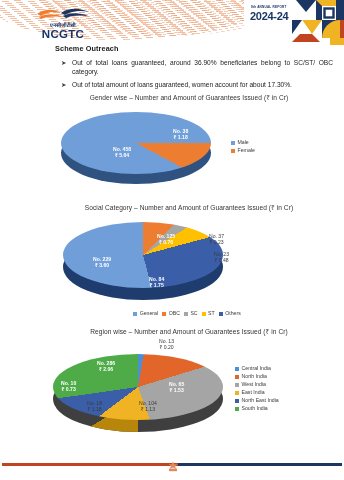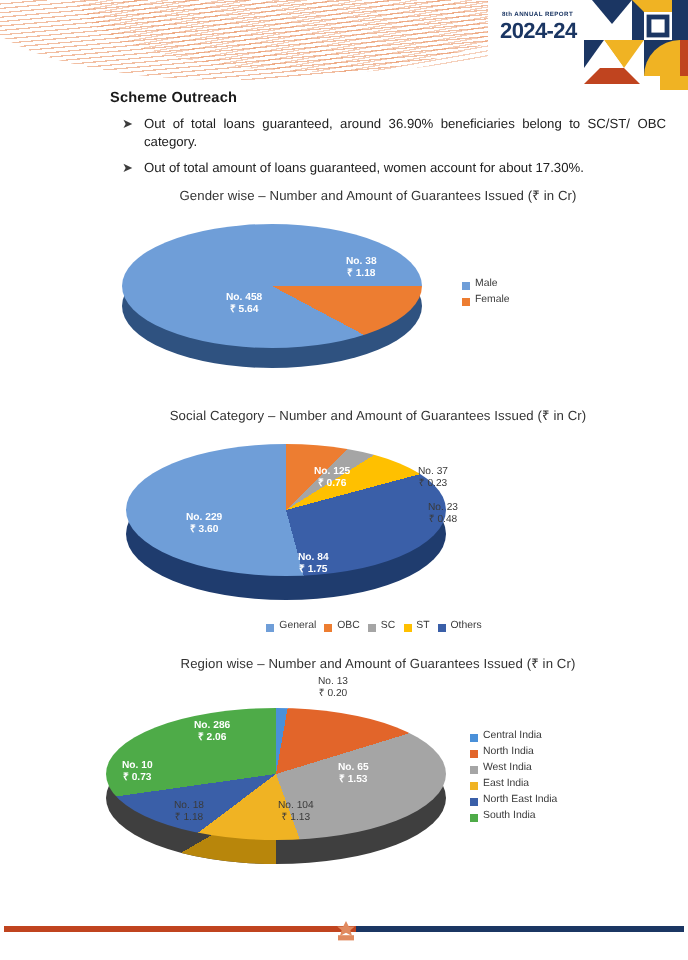--- a/index.html
+++ b/index.html
@@ -104,20 +104,32 @@
 </style>
 </head>
 <body>
 
 <div class="page">
 
   <div class="header">
     <div class="hdr-swoosh"></div>
     <div class="hdr-swoosh2"></div>
 
+    <div class="logo">
+      <div class="logo-mark">
+        <svg viewBox="0 0 56 15" width="56" height="15">
+          <path d="M2 8 C10 2, 20 3, 26 7 C20 5, 12 6, 6 10 Z" fill="#ef7f2f"></path>
+          <path d="M26 7 C34 1, 46 2, 54 6 C46 4, 36 5, 30 9 Z" fill="#1b3663"></path>
+          <path d="M4 11 C12 7, 22 8, 28 11 C22 10, 12 10, 6 13 Z" fill="#ef7f2f"></path>
+          <path d="M28 10 C36 6, 46 7, 53 10 C46 9, 36 9, 31 12 Z" fill="#1b3663"></path>
+        </svg>
+      </div>
+      <div class="logo-hindi">एनसीजीटीसी</div>
+      <div class="logo-eng">NCGTC</div>
+    </div>
 
     <div class="annual-badge">
       <svg viewBox="0 0 100 45" width="100" height="45">
         <rect x="0" y="0" width="100" height="45" fill="#ffffff"></rect>
         <polygon points="52,0 72,0 62,12" fill="#1b3663"></polygon>
         <polygon points="72,0 92,0 92,20 72,20" fill="#f0b323"></polygon>
         <polygon points="72,0 92,20 72,20" fill="#1b3663"></polygon>
         <polygon points="92,0 100,0 100,20 92,20" fill="#1b3663"></polygon>
         <rect x="78" y="6" width="14" height="14" fill="#ffffff"></rect>
         <rect x="80.5" y="8.5" width="9" height="9" fill="none" stroke="#1b3663" stroke-width="2.4"></rect>

